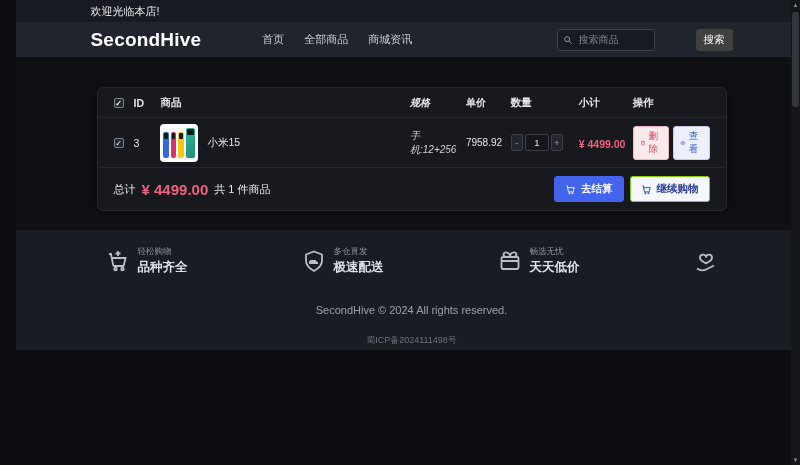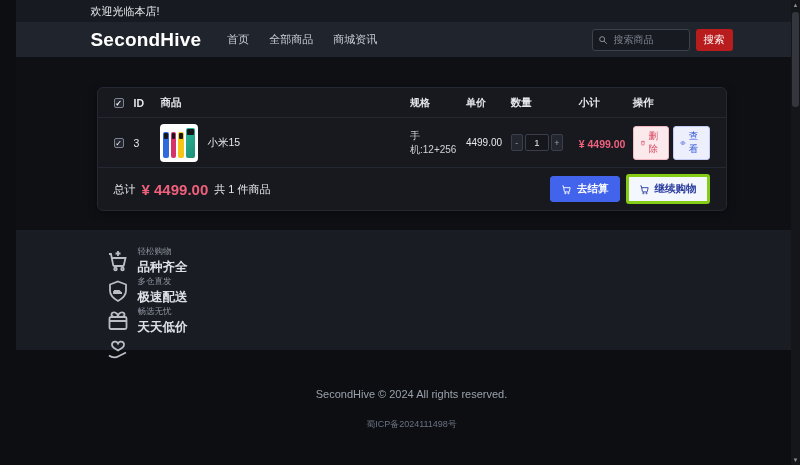--- a/index.html
+++ b/index.html
@@ -20,41 +20,41 @@
   .welcome { font-size:11px; color:#e8eaed; }
   .topbar-right { display:flex; align-items:center; height:22px; }
   .user-group { display:flex; align-items:center; gap:4px; color:#c3c8d1; font-size:11px; margin-right:14px; cursor:pointer; }
   .user-group svg { width:11px; height:11px; }
   .caret { font-size:8px; color:#9aa0ab; }
   .cart-box { height:22px; background:#ffffff; color:#1f2329; font-size:11px; display:flex; align-items:center; gap:5px; padding:0 12px; cursor:pointer; }
   .cart-box svg { width:12px; height:12px; }
 
   
   .navbar { height:35px; background:#20242c; display:flex; align-items:center; }
-  .navbar .container { display:flex; align-items:center; }
+  .navbar .container { display:flex; align-items:center;gap:35px; }
   .brand { font-size:19px; font-weight:bold; color:#ffffff; letter-spacing:0.2px; }
   .nav-links { display:flex; gap:20px; margin-left:26px; }
   .nav-link { font-size:11px; color:#c9ced6; cursor:pointer; }
   .nav-spacer { flex:1; }
   .search-wrap { position:relative; width:98px; height:22px; }
   .search-wrap svg { position:absolute; left:6px; top:6px; width:10px; height:10px; color:#8b919c; }
   .search-input { width:100%; height:100%; background:#171a21; border:1px solid #3b414d; border-radius:3px; color:#cfd3da; font-size:10px; padding:0 4px 0 21px; font-family:"Liberation Sans", sans-serif; }
   .search-input::placeholder { color:#7d8490; }
-  .search-btn { margin-left:6px; height:22px; padding:0 8px; background:#b91c1c; border:none; border-radius:3px; color:#fff; font-size:10.5px; cursor:pointer; font-family:"Liberation Sans", sans-serif; }
+  .search-btn { margin-left:6px; height:22px; padding:0 8px; background:#404040; border:none; border-radius:3px; color:#fff; font-size:10.5px; cursor:pointer; font-family:"Liberation Sans", sans-serif; }
 
   
   .content { height:173px; background:#0e1014; }
   .card { width:630px; margin:0 auto; position:relative; top:30px; background:#17191f; border:1px solid #242833; border-radius:6px; box-shadow:0 2px 8px rgba(0,0,0,0.4); }
   .trow { display:flex; align-items:center; padding:0 16px; }
   .thead { height:30px; font-size:10.5px; font-weight:bold; color:#e5e7eb; border-bottom:1px solid #242833; }
   .item-row { height:50px; border-bottom:1px solid #242833; }
   .col-cb { width:20px; }
   .col-id { width:27px; font-size:10.5px; }
   .col-product { width:250px; display:flex; align-items:center; gap:9px; }
-  .col-spec { width:56px; font-size:10px; color:#cfd3da; }
+  .col-spec { width:56px; font-size:10px; color:#cfd3da;font-style:italic; }
   .col-price { width:45px; font-size:10px; }
   .col-qty { width:68px; }
   .col-sub { width:54px; }
   .col-act { width:77px; display:flex; gap:4px; }
   .checkbox { width:10px; height:10px; background:#23262e; border:1px solid #7d8490; border-radius:2px; color:#fff; font-size:8px; line-height:9px; text-align:center; cursor:pointer; }
 
   .thumb { width:38px; height:38px; background:#ffffff; border-radius:4px; display:flex; align-items:flex-end; justify-content:center; gap:2px; padding:4px 3px; }
   .phone { width:6px; height:26px; border-radius:2px; position:relative; }
   .phone::before { content:""; position:absolute; top:1px; left:1px; right:1px; height:6px; background:#15171c; border-radius:1px; }
   .phone.big { width:11px; height:30px; }
@@ -71,25 +71,25 @@
   .btn-view { background:#edf0fc; border:1px solid #c3cbf0; color:#3b5bdb; }
 
   .summary { height:42px; display:flex; align-items:center; padding:0 16px; }
   .sum-label { font-size:11px; color:#e5e7eb; }
   .sum-total { font-size:15px; font-weight:bold; color:#f0607c; margin:0 6px; }
   .sum-count { font-size:11px; color:#e5e7eb; }
   .sum-spacer { flex:1; }
   .big-btn { display:flex; align-items:center; gap:5px; font-size:10.5px; padding:5px 10px; border-radius:3px; cursor:pointer; font-weight:bold; }
   .big-btn svg { width:11px; height:11px; }
   .btn-checkout { background:#4263eb; color:#ffffff; border:1px solid #4263eb; margin-right:6px; }
-  .btn-continue { background:#f5f7ff; color:#2c3e9e; border:3px solid #84cc16; }
+  .btn-continue { background:#f5f7ff; color:#2c3e9e; border:1px solid #84cc16; }
 
   
   .footer { height:120px; background:#191c22; padding-top:16px; }
-  .badges { width:612px; margin:0 auto; display:flex; justify-content:space-between;flex-direction:column; }
+  .badges { width:612px; margin:0 auto; display:flex; justify-content:space-between; }
   .badge { display:flex; align-items:center; gap:8px; }
   .badge svg { width:24px; height:24px; color:#b9bec7; }
   .badge-text { display:flex; flex-direction:column; }
   .badge-small { font-size:8.5px; color:#8d94a0; }
   .badge-big { font-size:12.5px; font-weight:bold; color:#dde0e6; margin-top:1px; }
   .copyright { text-align:center; font-size:11px; color:#9aa1ac; margin-top:28px; }
   .icp { text-align:center; font-size:9px; color:#6b7280; margin-top:18px; }
   .bottom-area { height:115px; background:#0c0e12; }
 
   
@@ -153,21 +153,21 @@
         <div class="col-product">
           <div class="thumb">
             <div class="phone" style="background:#2f6bdf;"></div>
             <div class="phone" style="background:#d6336c;"></div>
             <div class="phone" style="background:#f5c518;"></div>
             <div class="phone big" style="background:linear-gradient(135deg,#2bb596,#1d8f77);"></div>
           </div>
           <span class="p-name">小米15</span>
         </div>
         <div class="col-spec">手机:12+256</div>
-        <div class="col-price">4499.00</div>
+        <div class="col-price">7958.92</div>
         <div class="col-qty">
           <div class="stepper">
             <div class="step-btn">-</div>
             <div class="qty-box">1</div>
             <div class="step-btn">+</div>
           </div>
         </div>
         <div class="col-sub"><span class="price-red">¥ 4499.00</span></div>
         <div class="col-act">
           <div class="mini-btn btn-delete">

